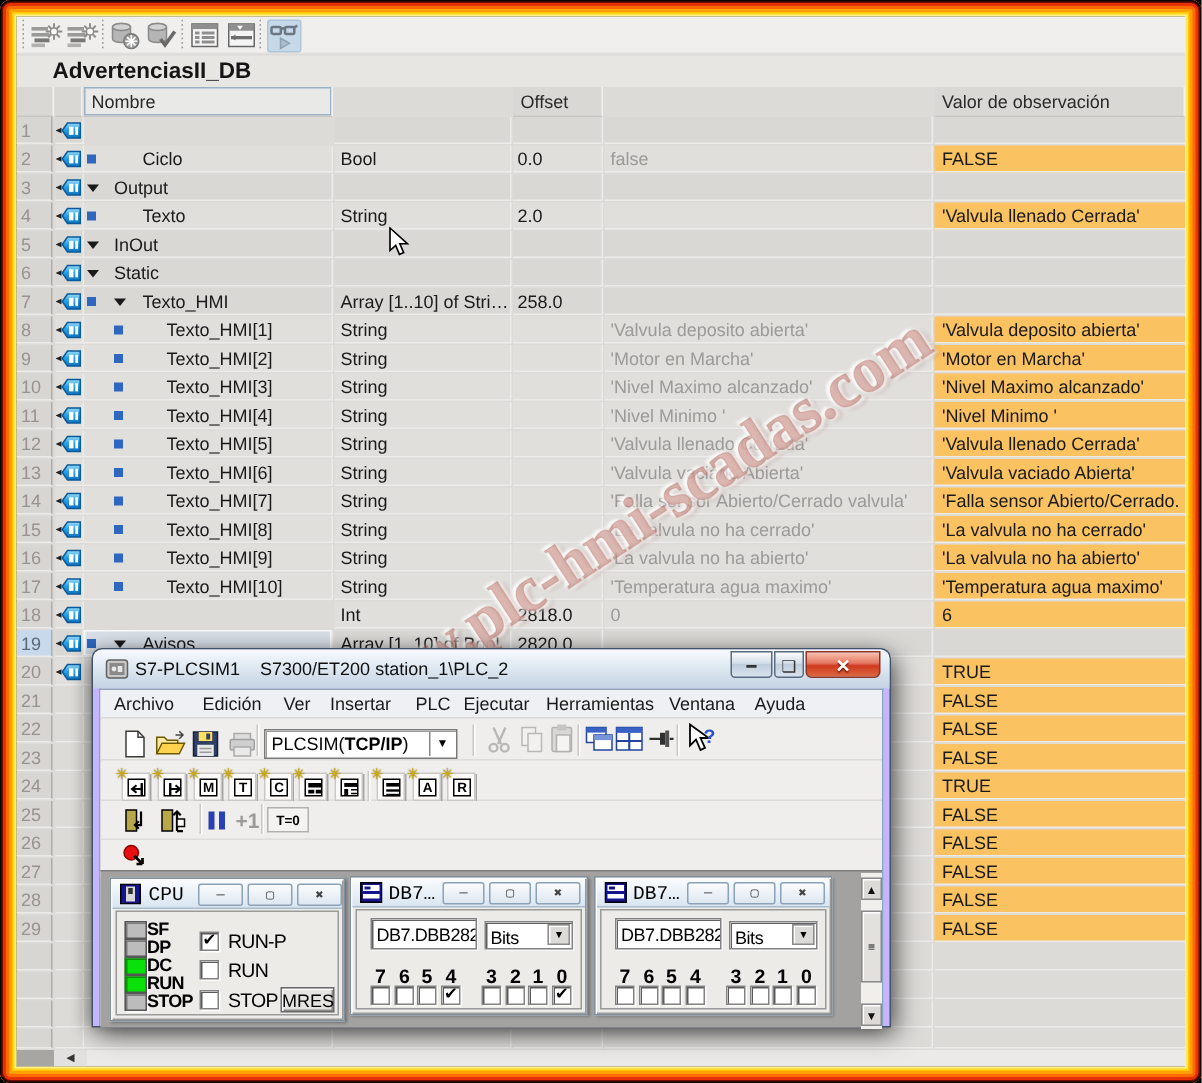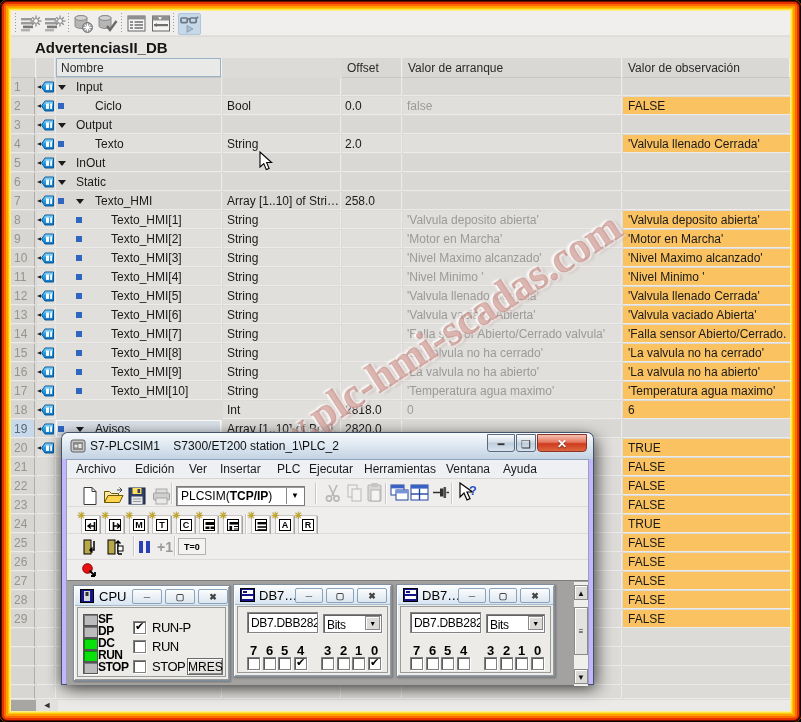--- a/index.html
+++ b/index.html
@@ -78,21 +78,21 @@
   border:1px solid #000; background:#fff; font-size:9px; font-weight:bold; line-height:11px;
   text-align:center; color:#000; }
 .spark { position:absolute; left:-5px; top:-6px; font-size:10px; color:#d6b108; text-shadow:0 0 1px #5f4a00; }
 .t3btn { position:absolute; font-weight:bold; }
 #mdi { position:absolute; left:0px; top:120px; width:521px; height:105px; background:#a3a2a0;
   border-top:1px solid #7d7c7a; }
 
 .cw { position:absolute; background:#ececea; border:1px solid #7f8f9f;
   box-shadow:inset 1px 1px 0 #fdfdfd, inset -1px -1px 0 #9a9a98, 1px 1px 2px rgba(0,0,0,0.3); }
 .cwt { position:absolute; left:1px; top:1px; right:1px; height:19px;
-  background:linear-gradient(#fafcfe, #d8e5f1); border-bottom:1px solid #a8bccd; font-size:12px; }
+  background:linear-gradient(#fafcfe, #d8e5f1); border-bottom:1px solid #a8bccd; font-size:12px;font-family:Liberation Mono, monospace; }
 .cwt .t { position:absolute; left:24px; top:2px; color:#000; font-size:13px; }
 .cwb { position:absolute; top:2px; height:15px; border:1px solid #8ba2b8; border-radius:2px;
   background:linear-gradient(#fbfcfd, #dde7f0); text-align:center; font-size:9px; font-weight:bold;
   color:#444; line-height:14px; }
 .led { position:absolute; width:15px; height:12px; border:1px solid #555;
   box-shadow:inset 1px 1px 0 rgba(0,0,0,0.35), 1px 1px 0 #fff; }
 .ledlab { position:absolute; font-size:12px; font-weight:bold; color:#000; letter-spacing:-0.5px; }
 .cb { position:absolute; width:13px; height:13px; background:#fff; border:1px solid #818181;
   box-shadow:inset 1px 1px 0 #5a5a5a, 1px 1px 0 #fff; }
 .cb.ck::after { content:"\2714"; position:absolute; left:1px; top:-2px; font-size:11px; color:#000; }
@@ -190,38 +190,36 @@
 <path d="M8 11.5 l6 3.4 l-6 3.4 z" fill="#a8bfd2" stroke="#8ba2b5"></path>
         </svg>
       </div>
     </div>
   <div id="ttl">AdvertenciasII_DB</div>
 
 <div class="hd" style="left:0;width:25px"></div>
 <div class="hd" style="left:26px;width:18px"></div>
 <div class="hd" style="left:45px;width:166px;background:#e9e9e7;box-shadow:inset 0 0 0 1px #9ab2c8">Nombre</div>
 <div class="hd" style="left:331px;width:60px">Offset</div>
-<div class="hd" style="left:392px;width:219px">Valor de arranque</div>
 <div class="hd" style="left:612px;width:167px">Valor de observación</div>
 
   <div class="cell num" style="top:67px">1</div>
 <div class="cell icoc" style="top:67px;background:#d9d8d5"><svg class="tagico" width="17" height="13" viewBox="0 0 17 13">
         <defs>
           <linearGradient id="tg" x1="0" y1="0" x2="0" y2="1">
             <stop offset="0" stop-color="#9adcf8"></stop>
             <stop offset="0.45" stop-color="#28a0e8"></stop>
             <stop offset="1" stop-color="#1173c0"></stop>
           </linearGradient>
         </defs>
         <path d="M0 6 l4 -1.8 v3.6 Z" fill="#222"></path>
         <path d="M4.5 6 L8 1 L16.5 1 L16.5 11 L8 11 Z" fill="url(#tg)" stroke="#0a5a9a" stroke-width="1"></path>
         <rect x="9" y="3.5" width="3" height="5.4" fill="#fff"></rect>
         <rect x="13.2" y="3.5" width="1.8" height="5.4" fill="#fff"></rect>
       </svg></div>
-<div class="cell namec" style="top:67px;background:#d9d8d5;"><span class="tri" style="left:2px"></span><span class="nm" style="left:20px">Input</span></div>
 <div class="cell typec" style="top:67px;background:#d9d8d5"></div>
 <div class="cell offc" style="top:67px;background:#d9d8d5"></div>
 <div class="cell arrc" style="top:67px;background:#d9d8d5"></div>
 <div class="cell obsc" style="top:67px;background:#d9d8d5"></div>
 <div class="cell num" style="top:86px">2</div>
 <div class="cell icoc" style="top:86px;background:#e0dfdc"><svg class="tagico" width="17" height="13" viewBox="0 0 17 13">
         <defs>
           <linearGradient id="tg" x1="0" y1="0" x2="0" y2="1">
             <stop offset="0" stop-color="#9adcf8"></stop>
             <stop offset="0.45" stop-color="#28a0e8"></stop>

